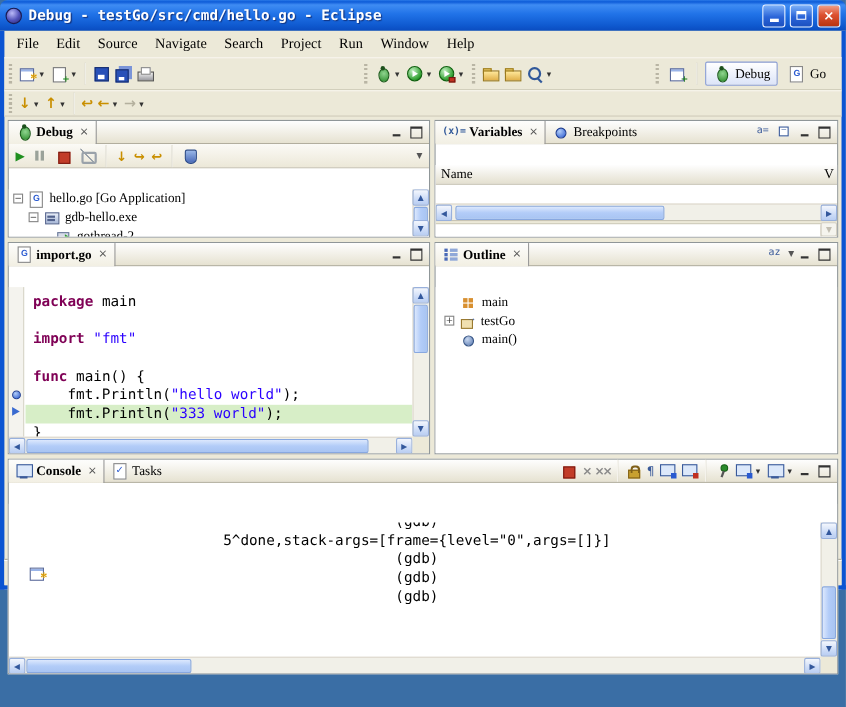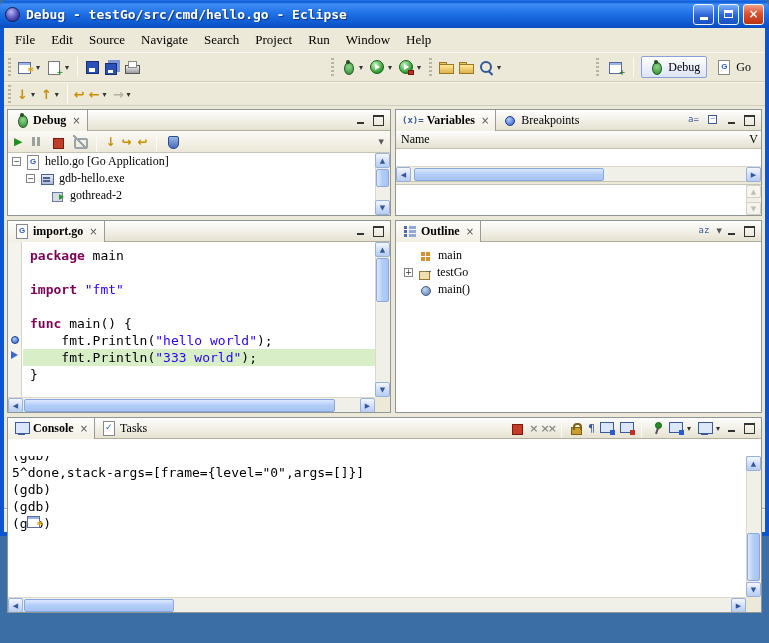--- a/index.html
+++ b/index.html
@@ -121,21 +121,21 @@
   .vhead{height:21px;flex:none;background:linear-gradient(180deg,#fefefe,#e6e2d1);display:flex;align-items:center;border-bottom:1px solid #b2ae9e;}
   .vtab{height:21px;display:flex;align-items:center;gap:3px;padding:0 6px;white-space:nowrap;}
   .vtab.active{background:linear-gradient(180deg,#fdfdfc,#f2efe3);border-right:1px solid #9a9a9a;font-weight:bold;}
   .vtab .close{font-size:10px;color:#555;margin-left:3px;font-family:"DejaVu Sans",sans-serif;font-weight:normal;}
   .vspacer{flex:1;}
   .vbtns{display:flex;align-items:center;gap:3px;padding-right:4px;}
   .vbtn{width:15px;height:14px;display:flex;align-items:flex-start;justify-content:center;}
   .vbtn.vmin::before{content:"";width:7px;height:2px;background:#333;margin-top:9px;}
   .vbtn.vmax::before{content:"";width:9px;height:8px;border:1px solid #333;border-top:2px solid #333;margin-top:2px;}
   .vtoolbar{height:22px;flex:none;background:linear-gradient(#fbfaf6,#ece8d8);display:flex;align-items:center;padding:0 4px;border-bottom:1px solid #c8c4b4;gap:2px;}
-  .vcontent{flex:1;position:relative;background:#fff;overflow:hidden;min-height:0;}
+  .vcontent{flex:1;position:relative;background:#fff;overflow:hidden;min-height:0;margin-top:19px;}
 
   .trow{display:flex;align-items:center;height:17px;gap:4px;white-space:nowrap;}
   .expander{width:9px;height:9px;border:1px solid #848484;background:#fff;font-size:8px;line-height:7px;text-align:center;color:#333;flex:none;font-family:"DejaVu Sans",sans-serif;}
 
   
   .sbv{position:absolute;top:0;right:0;width:15px;background:#f1f0e8;border-left:1px solid #dcd8cc;}
   .sbh{position:absolute;left:0;bottom:0;height:15px;background:#f1f0e8;border-top:1px solid #dcd8cc;}
   .sbtn{position:absolute;width:15px;height:15px;text-align:center;line-height:14px;font-size:7px;color:#33589c;
     background:linear-gradient(180deg,#f4f7fd,#cddcf7 60%,#b8cdf2);border:1px solid #98b0dc;border-radius:2px;font-family:"DejaVu Sans",sans-serif;}
   .sthumb{position:absolute;background:linear-gradient(90deg,#dce8fd,#b2ccf8 50%,#a8c4f2);border:1px solid #88a8e0;border-radius:2px;}
@@ -162,21 +162,21 @@
   .var-valcol{position:absolute;right:3px;top:0;}
   .var-gap{height:17px;background:#fff;}
   .sbh-flow{position:relative;height:15px;background:#f1f0e8;border-top:1px solid #dcd8cc;flex:none;}
   .var-sash{height:4px;background:#ece9d8;border-top:1px solid #c8c4b4;border-bottom:1px solid #c8c4b4;}
   .var-detail{flex:1;position:relative;background:#fff;min-height:0;}
 
   
   .con-desc{height:17px;font-family:"DejaVu Sans Mono","Liberation Mono",monospace;font-size:13px;line-height:17px;padding-left:4px;background:#fff;}
   .con-text{position:absolute;top:17px;left:0;right:15px;bottom:15px;overflow:hidden;
     font-family:"DejaVu Sans Mono","Liberation Mono",monospace;font-size:13px;line-height:17px;padding-left:4px;}
-  .con-clip{margin-top:-9px;}
+  .con-clip{margin-top:-9px;text-align:center;}
   .con-line{height:17px;white-space:pre;}
   .caret{display:inline-block;width:1px;height:13px;background:#000;vertical-align:-2px;margin-left:1px;}
 
   
   .statusbar{height:24px;flex:none;border-top:1px solid #aca899;box-shadow:inset 0 1px 0 #fff;display:flex;align-items:center;padding:0 5px;gap:4px;background:#ece9d8;}
 
   .vartab-glyph{font-family:"DejaVu Sans Mono",monospace;font-size:9px;color:#335a9a;font-weight:bold;}
 </style>
 </head>
 <body>

